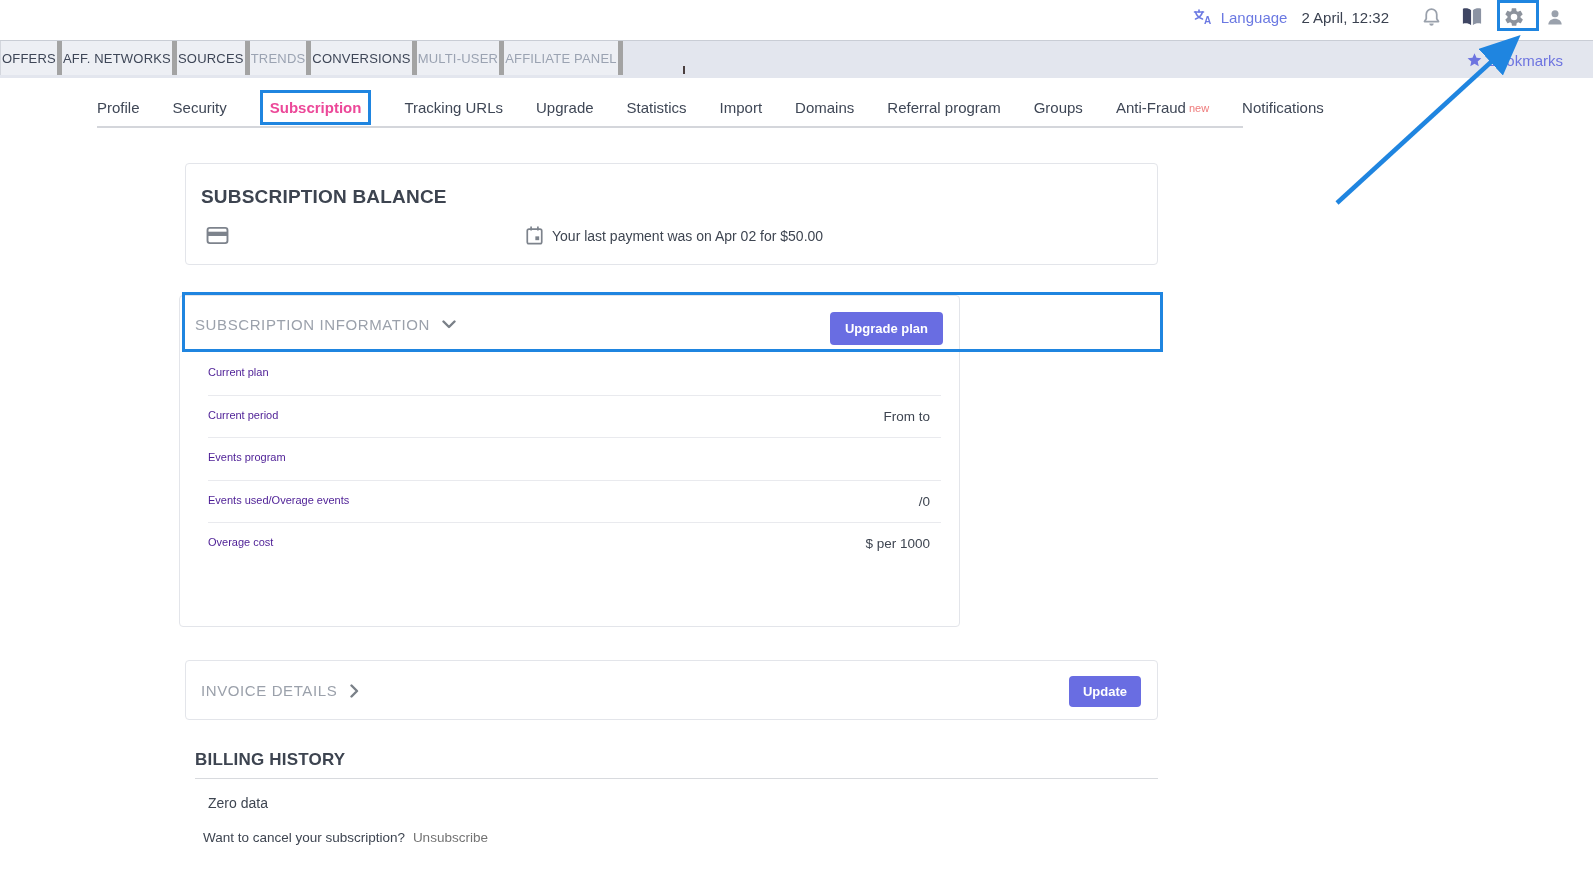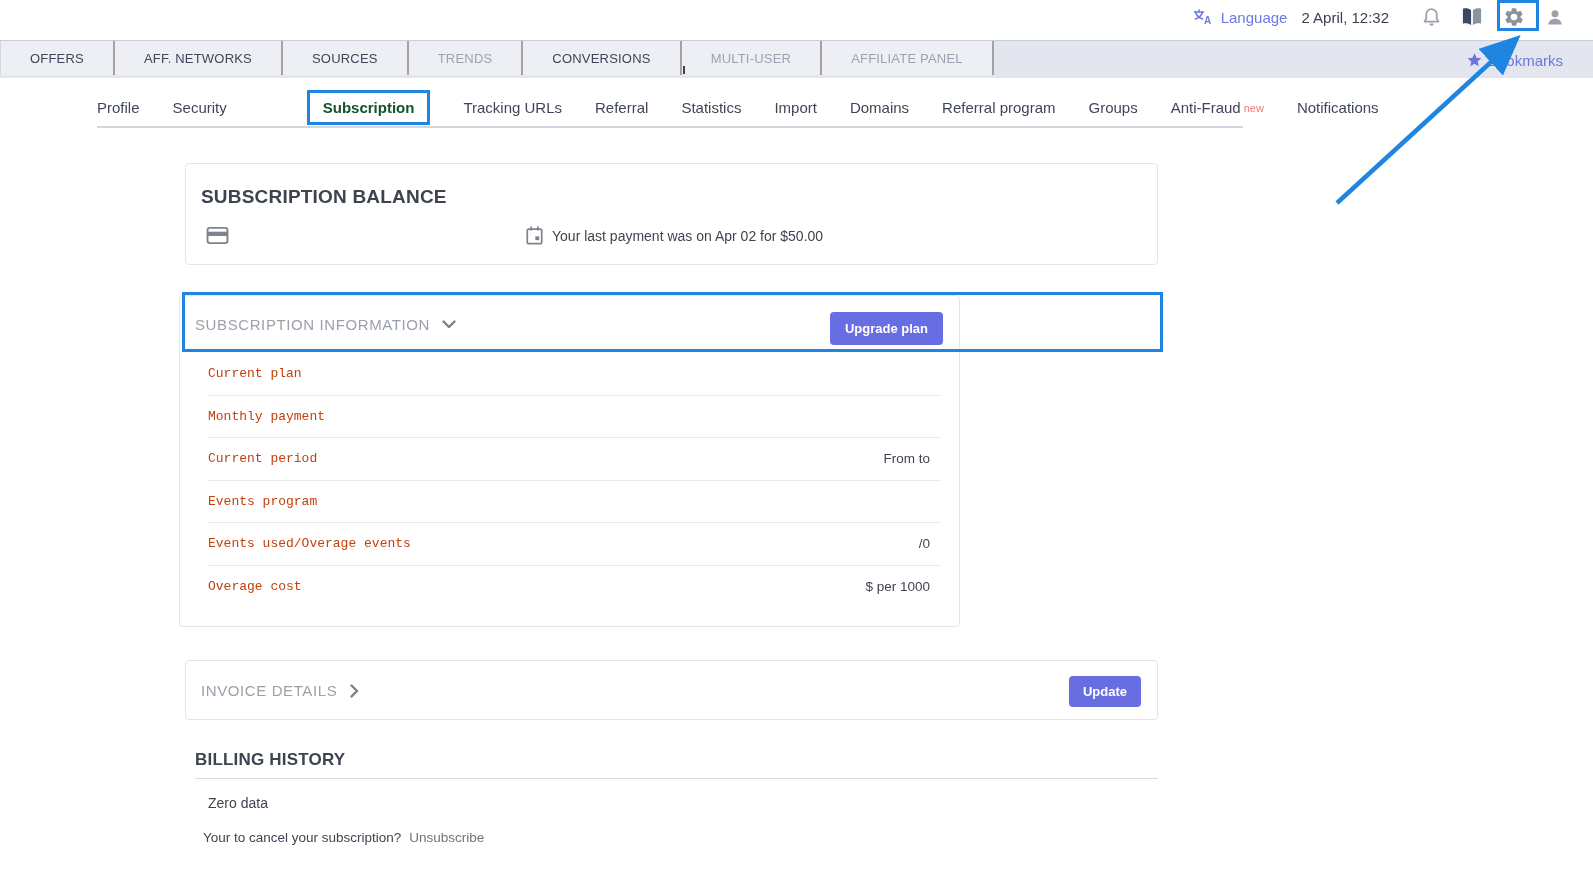--- a/index.html
+++ b/index.html
@@ -13,50 +13,50 @@
   .datetime { margin-left:14px; color:#3a4150; font-size:15px; }
   .tb-icon { display:flex; align-items:center; justify-content:center; width:24px; height:24px; }
   .tb-bell { margin-left:30px; }
   .tb-book { margin-left:17px; }
   .tb-gear { margin-left:18px; }
   .tb-user { margin-left:17px; }
 
   
   .band { position:absolute; top:40px; left:0; width:1593px; height:38px; background:#e3e6ee; border-top:1px solid #c9cdd5; }
   .nav-tabs { position:absolute; left:0; top:0; height:38px; display:flex; }
-  .nav-tab { height:34px; display:flex; align-items:center; padding:0 29px; background:#edeff4; border-right:2px solid #a3a3a3; font-size:13px; letter-spacing:.2px; color:#3e4657; font-weight:500; cursor:pointer; white-space:nowrap; }
+  .nav-tab { height:34px; display:flex; align-items:center; padding:0 1px; background:#edeff4; border-right:5px solid #a3a3a3; font-size:13px; letter-spacing:.2px; color:#3e4657; font-weight:500; cursor:pointer; white-space:nowrap; }
   .nav-tab:first-child { border-left:1px solid #d3d6dd; }
   .nav-tab.muted { color:#9ba3b2; }
   .bookmarks { position:absolute; right:30px; top:0; height:38px; display:flex; align-items:center; gap:6px; color:#6d74e0; font-size:15px; cursor:pointer; }
 
   
   .subtabs { position:absolute; left:97px; top:88px; width:1146px; height:40px; display:flex; align-items:center; gap:33px; border-bottom:2px solid #d4d6db; background:#fff; }
   .subtab { font-size:15px; color:#3f4756; cursor:pointer; white-space:nowrap;text-align:center; }
-  .subtab.active { font-weight:700; color:#14532d; border:3px solid #1f85e0; padding:6px 13px;margin-left:47px; }
+  .subtab.active { font-weight:700; color:#ec4899; border:3px solid #1f85e0; padding:6px 7px; }
   .subtab .new-badge { color:#ee7a7a; font-size:11px; margin-left:3px; vertical-align:1px; }
   .title-fragment { position:absolute; left:683px; top:66px; width:2px; height:8px; background:#4a3f3f; }
 
   
   .card { position:absolute; background:#fff; border:1px solid #e3e5ea; border-radius:4px; }
   .balance-card { left:185px; top:163px; width:973px; height:102px; }
   .balance-title { position:absolute; left:15px; top:22px; font-size:19px; font-weight:600; color:#3d4450; letter-spacing:.2px; }
   .balance-row { position:absolute; left:15px; top:62px; width:940px; height:22px; }
   .cc-icon { position:absolute; left:5px; top:0; }
   .payment { position:absolute; left:325px; top:0; display:flex; align-items:center; gap:9px; color:#3e4551; font-size:14px; }
 
   .info-card { left:179px; top:295px; width:781px; height:332px; }
   .section-header { position:absolute; left:0; top:0; width:100%; height:57px; }
   .section-title { position:absolute; left:15px; top:20px; font-size:15px; color:#9ba1ab; letter-spacing:.6px; font-weight:500; display:flex; align-items:center; gap:12px; }
   .btn { position:absolute; background:#696de2; color:#fff; border:none; border-radius:4px; font-size:13px; font-weight:600; font-family:"Liberation Sans", sans-serif; cursor:pointer; }
   .btn-upgrade { right:16px; top:16px; padding:9px 15px; }
   .btn-update { right:16px; top:15px; padding:8px 14px; }
   .rows { position:absolute; left:0; top:57px; width:100%; }
   .info-row { position:relative; height:42.5px; }
   .info-row .sep { position:absolute; left:28px; right:18px; bottom:0; height:1px; background:#e9eaee; }
-  .row-label { position:absolute; left:28px; top:13px; font-size:13px; color:#c2410c;font-family:Liberation Mono, monospace; }
+  .row-label { position:absolute; left:28px; top:13px; font-size:11px; color:#4c1d95; }
   .row-value { position:absolute; right:29px; top:13px; font-size:13.5px; color:#3e4551; }
 
   .invoice-card { left:185px; top:660px; width:973px; height:60px; }
   .invoice-title { position:absolute; left:15px; top:21px; font-size:15px; color:#9ba1ab; letter-spacing:.6px; font-weight:500; display:flex; align-items:center; gap:13px; }
 
   
   .billing { position:absolute; left:195px; top:750px; width:963px; }
   .billing-title { font-size:17px; font-weight:600; color:#3d4450; letter-spacing:.2px; }
   .billing-hr { margin-top:8px; width:963px; height:1px; background:#d8dade; }
   .zero-data { margin-top:16px; margin-left:13px; font-size:14px; color:#3e4551; }
@@ -135,21 +135,21 @@
     </div>
   </div>
 
   <div class="title-fragment"></div>
 
   <div class="subtabs">
     <span class="subtab">Profile</span>
     <span class="subtab">Security</span>
     <span class="subtab active">Subscription</span>
     <span class="subtab">Tracking URLs</span>
-    <span class="subtab">Referral</span>
+    <span class="subtab">Upgrade</span>
     <span class="subtab">Statistics</span>
     <span class="subtab">Import</span>
     <span class="subtab">Domains</span>
     <span class="subtab">Referral program</span>
     <span class="subtab">Groups</span>
     <span class="subtab"><span>Anti-Fraud</span><span class="new-badge">new</span></span>
     <span class="subtab">Notifications</span>
   </div>
 
   <div class="card balance-card">
@@ -185,25 +185,20 @@
       </div>
       <button class="btn btn-upgrade">Upgrade plan</button>
     </div>
     <div class="rows">
       <div class="info-row">
         <span class="row-label">Current plan</span>
         <span class="row-value"></span>
         <span class="sep"></span>
       </div>
       <div class="info-row">
-        <span class="row-label">Monthly payment</span>
-        <span class="row-value"></span>
-        <span class="sep"></span>
-      </div>
-      <div class="info-row">
         <span class="row-label">Current period</span>
         <span class="row-value">From to</span>
         <span class="sep"></span>
       </div>
       <div class="info-row">
         <span class="row-label">Events program</span>
         <span class="row-value"></span>
         <span class="sep"></span>
       </div>
       <div class="info-row">
@@ -226,21 +221,21 @@
       </svg>
     </div>
     <button class="btn btn-update">Update</button>
   </div>
 
   <div class="billing">
     <div class="billing-title">BILLING HISTORY</div>
     <div class="billing-hr"></div>
     <div class="zero-data">Zero data</div>
     <div class="cancel-line">
-      <span>Your to cancel your subscription?</span>
+      <span>Want to cancel your subscription?</span>
       <span class="unsubscribe">Unsubscribe</span>
     </div>
   </div>
 
   <div class="anno-box anno-gear"></div>
   <div class="anno-box anno-info"></div>
   <svg class="anno-arrow" viewBox="0 0 1593 874">
     <defs>
       <marker id="arrowhead" markerWidth="9" markerHeight="8" refX="7" refY="4" orient="auto">
         <polygon points="0 0, 9 4, 0 8" fill="#1f85e0"></polygon>

